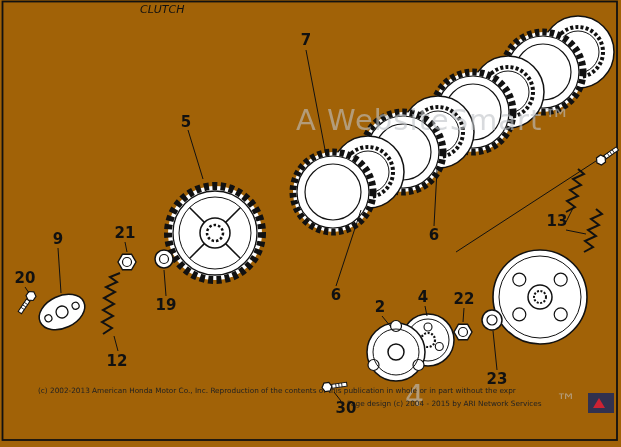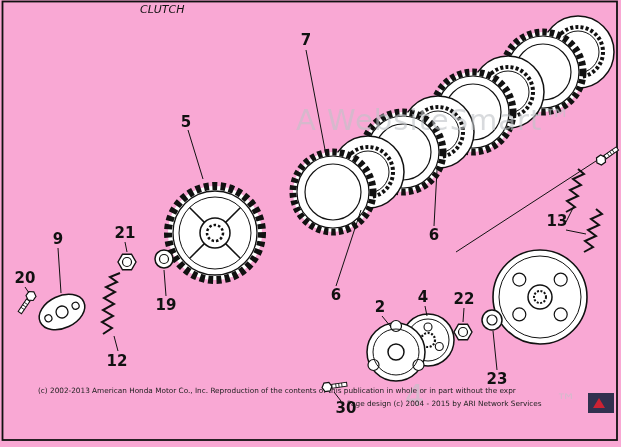--- a/index.html
+++ b/index.html
@@ -1,16 +1,16 @@
 <!DOCTYPE html>
 <html><head>
 <meta charset="utf-8">
 <style>
   html,body{margin:0;padding:0;background:#fff;}
-  .stage{position:relative;width:621px;height:447px;background:#f9a8d4;overflow:hidden;
+  .stage{position:relative;width:621px;height:447px;background:#a16207;overflow:hidden;
          font-family:"DejaVu Sans","Liberation Sans",sans-serif;}
   svg{position:absolute;inset:0;}
   svg text{font-family:"DejaVu Sans","Liberation Sans",sans-serif;}
   .callout{font-size:15px;font-weight:bold;fill:#111;}
   .ln{stroke:#111;stroke-width:1;}
   .ft{font-size:7.3px;fill:#222;}
   .wm{fill:#bfc3c7;opacity:.6;}
 </style>
 </head>
 <body>

